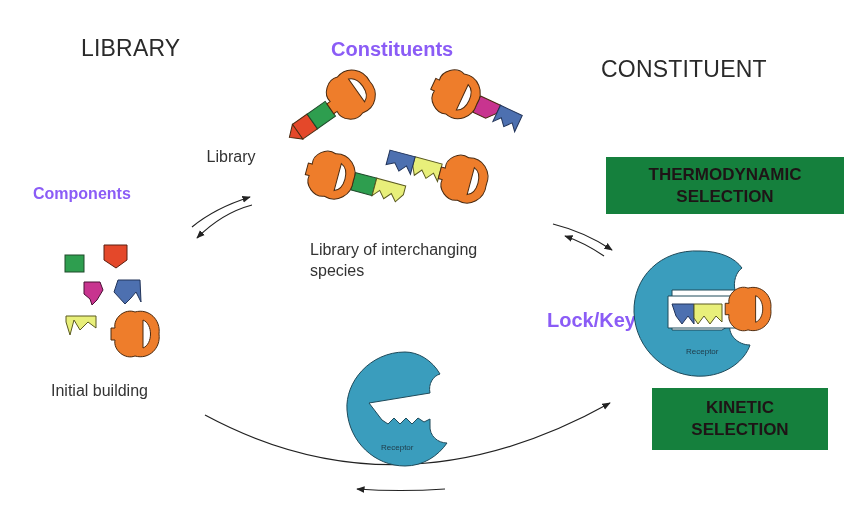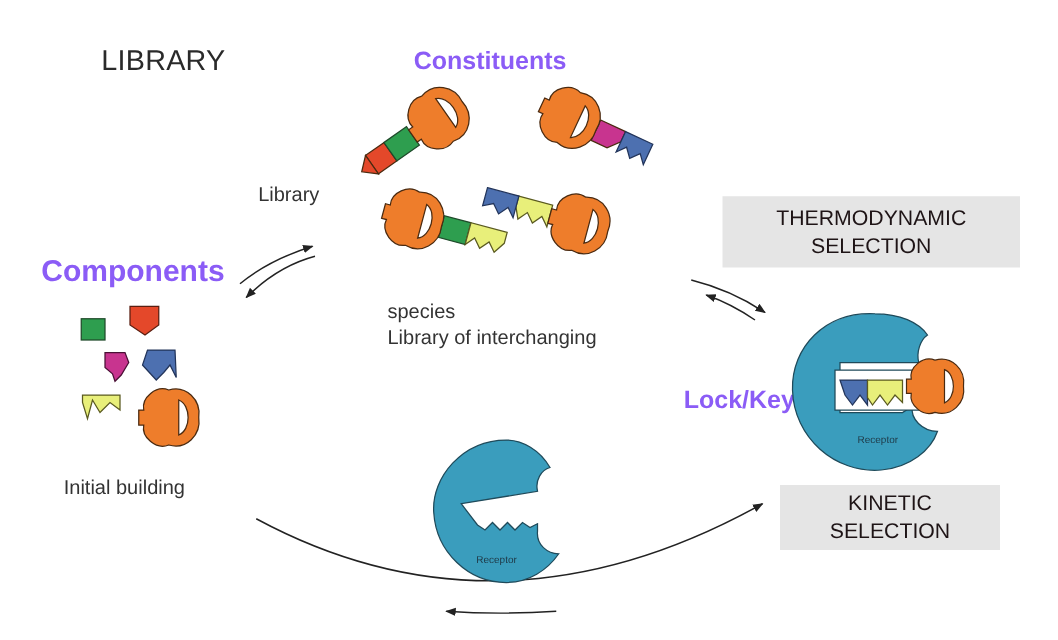--- a/index.html
+++ b/index.html
@@ -2,57 +2,58 @@
 <html><head>
 <meta charset="utf-8">
 <style>
   html, body { margin: 0; padding: 0; background: #ffffff; }
   body { width: 846px; height: 512px; position: relative; overflow: hidden;
          font-family: "Liberation Sans", sans-serif; color: #231f20; }
   .abs { position: absolute; }
   .section-title { font-size: 23px; line-height: 28px; letter-spacing: 0.2px; color: #2a2a2a; }
   .bold-label { font-weight: bold; color: #8b5cf6; }
   .caption { font-size: 16px; line-height: 21px; color: #333; }
-  .sel-box { position: absolute; background: #e5e5e5; display: flex; align-items: center;
-             justify-content: center; text-align: center; font-weight: normal; font-size: 17px;
-             line-height: 22px; color: #1e1416; }
+  .sel-box { position: absolute; background: #15803d; display: flex; align-items: center;
+             justify-content: center; text-align: center; font-weight: bold; font-size: 17px;
+             line-height: 22px; color: #1e1416; margin-left: 28px; }
   svg.art { position: absolute; left: 0; top: 0; }
   .rec-label { font-family: "Liberation Sans", sans-serif; font-size: 8px; fill: #1f3a48; }
 </style>
 </head>
 <body>
 
 <div class="abs section-title" style="left:81px; top:34px;">
   <div>LIBRARY</div>
 </div>
 <div class="abs section-title" style="left:601px; top:55px;">
+  <div>CONSTITUENT</div>
 </div>
 
 <div class="abs bold-label" style="left:331px; top:38px; font-size:20px;">Constituents</div>
-<div class="abs bold-label" style="left:33px; top:204px; font-size:24px;">Components</div>
+<div class="abs bold-label" style="left:33px; top:185px; font-size:16px;">Components</div>
 <div class="abs bold-label" style="left:547px; top:309px; font-size:20px;">Lock/Key</div>
 
 <div class="abs caption" style="left:186px; top:146px; text-align:center; width:90px;">
   <div>Library</div>
 </div>
 <div class="abs caption" style="left:310px; top:239px;">
+  <div>Library of interchanging</div>
   <div>species</div>
-  <div>Library of interchanging</div>
 </div>
 <div class="abs caption" style="left:51px; top:380px;">
   <div>Initial building</div>
 </div>
 
 <div class="sel-box" style="left:578px; top:157px; width:238px; height:57px;">
   <div>
     <div>THERMODYNAMIC</div>
     <div>SELECTION</div>
   </div>
 </div>
-<div class="sel-box" style="left:624px; top:388px; width:176px; height:52px;">
+<div class="sel-box" style="left:624px; top:388px; width:176px; height:62px;">
   <div>
     <div>KINETIC</div>
     <div>SELECTION</div>
   </div>
 </div>
 
 <svg class="art" width="846" height="512" viewBox="0 0 846 512">
   <defs>
     <marker id="ah" viewBox="0 0 10 10" refX="9" refY="5" markerWidth="7" markerHeight="7" orient="auto-start-reverse">
       <path d="M0,1 L10,5 L0,9 z" fill="#222"></path>

